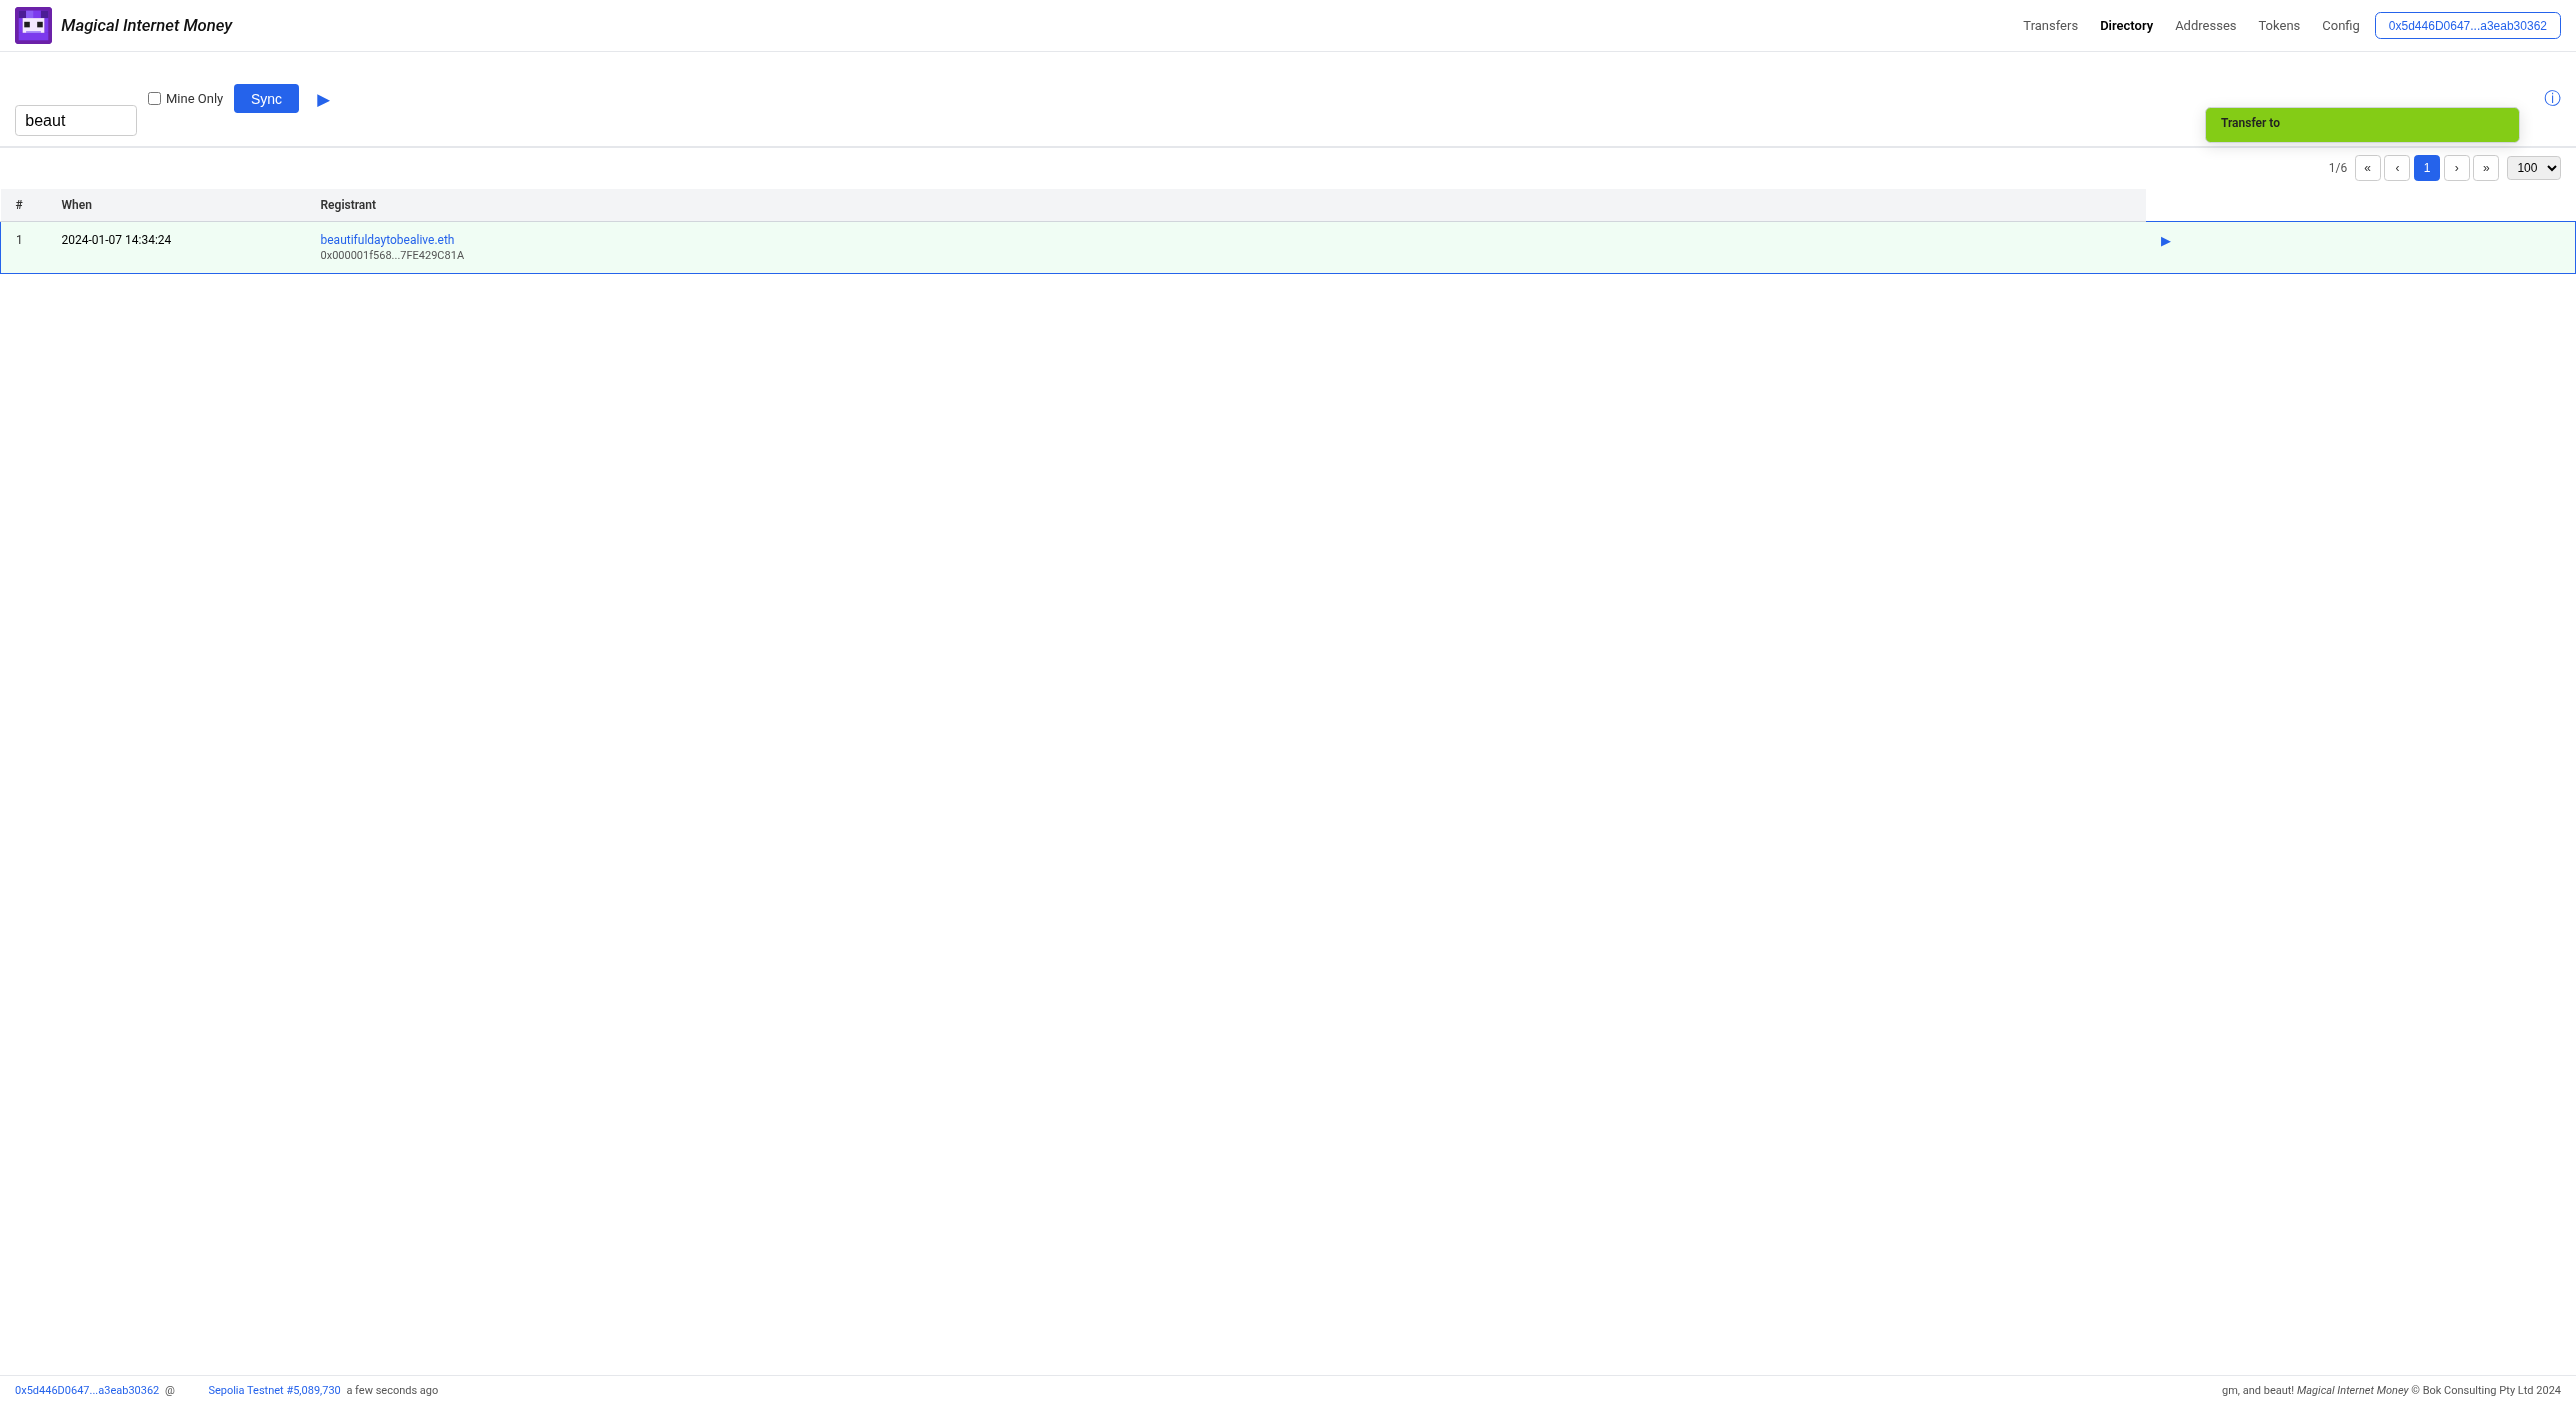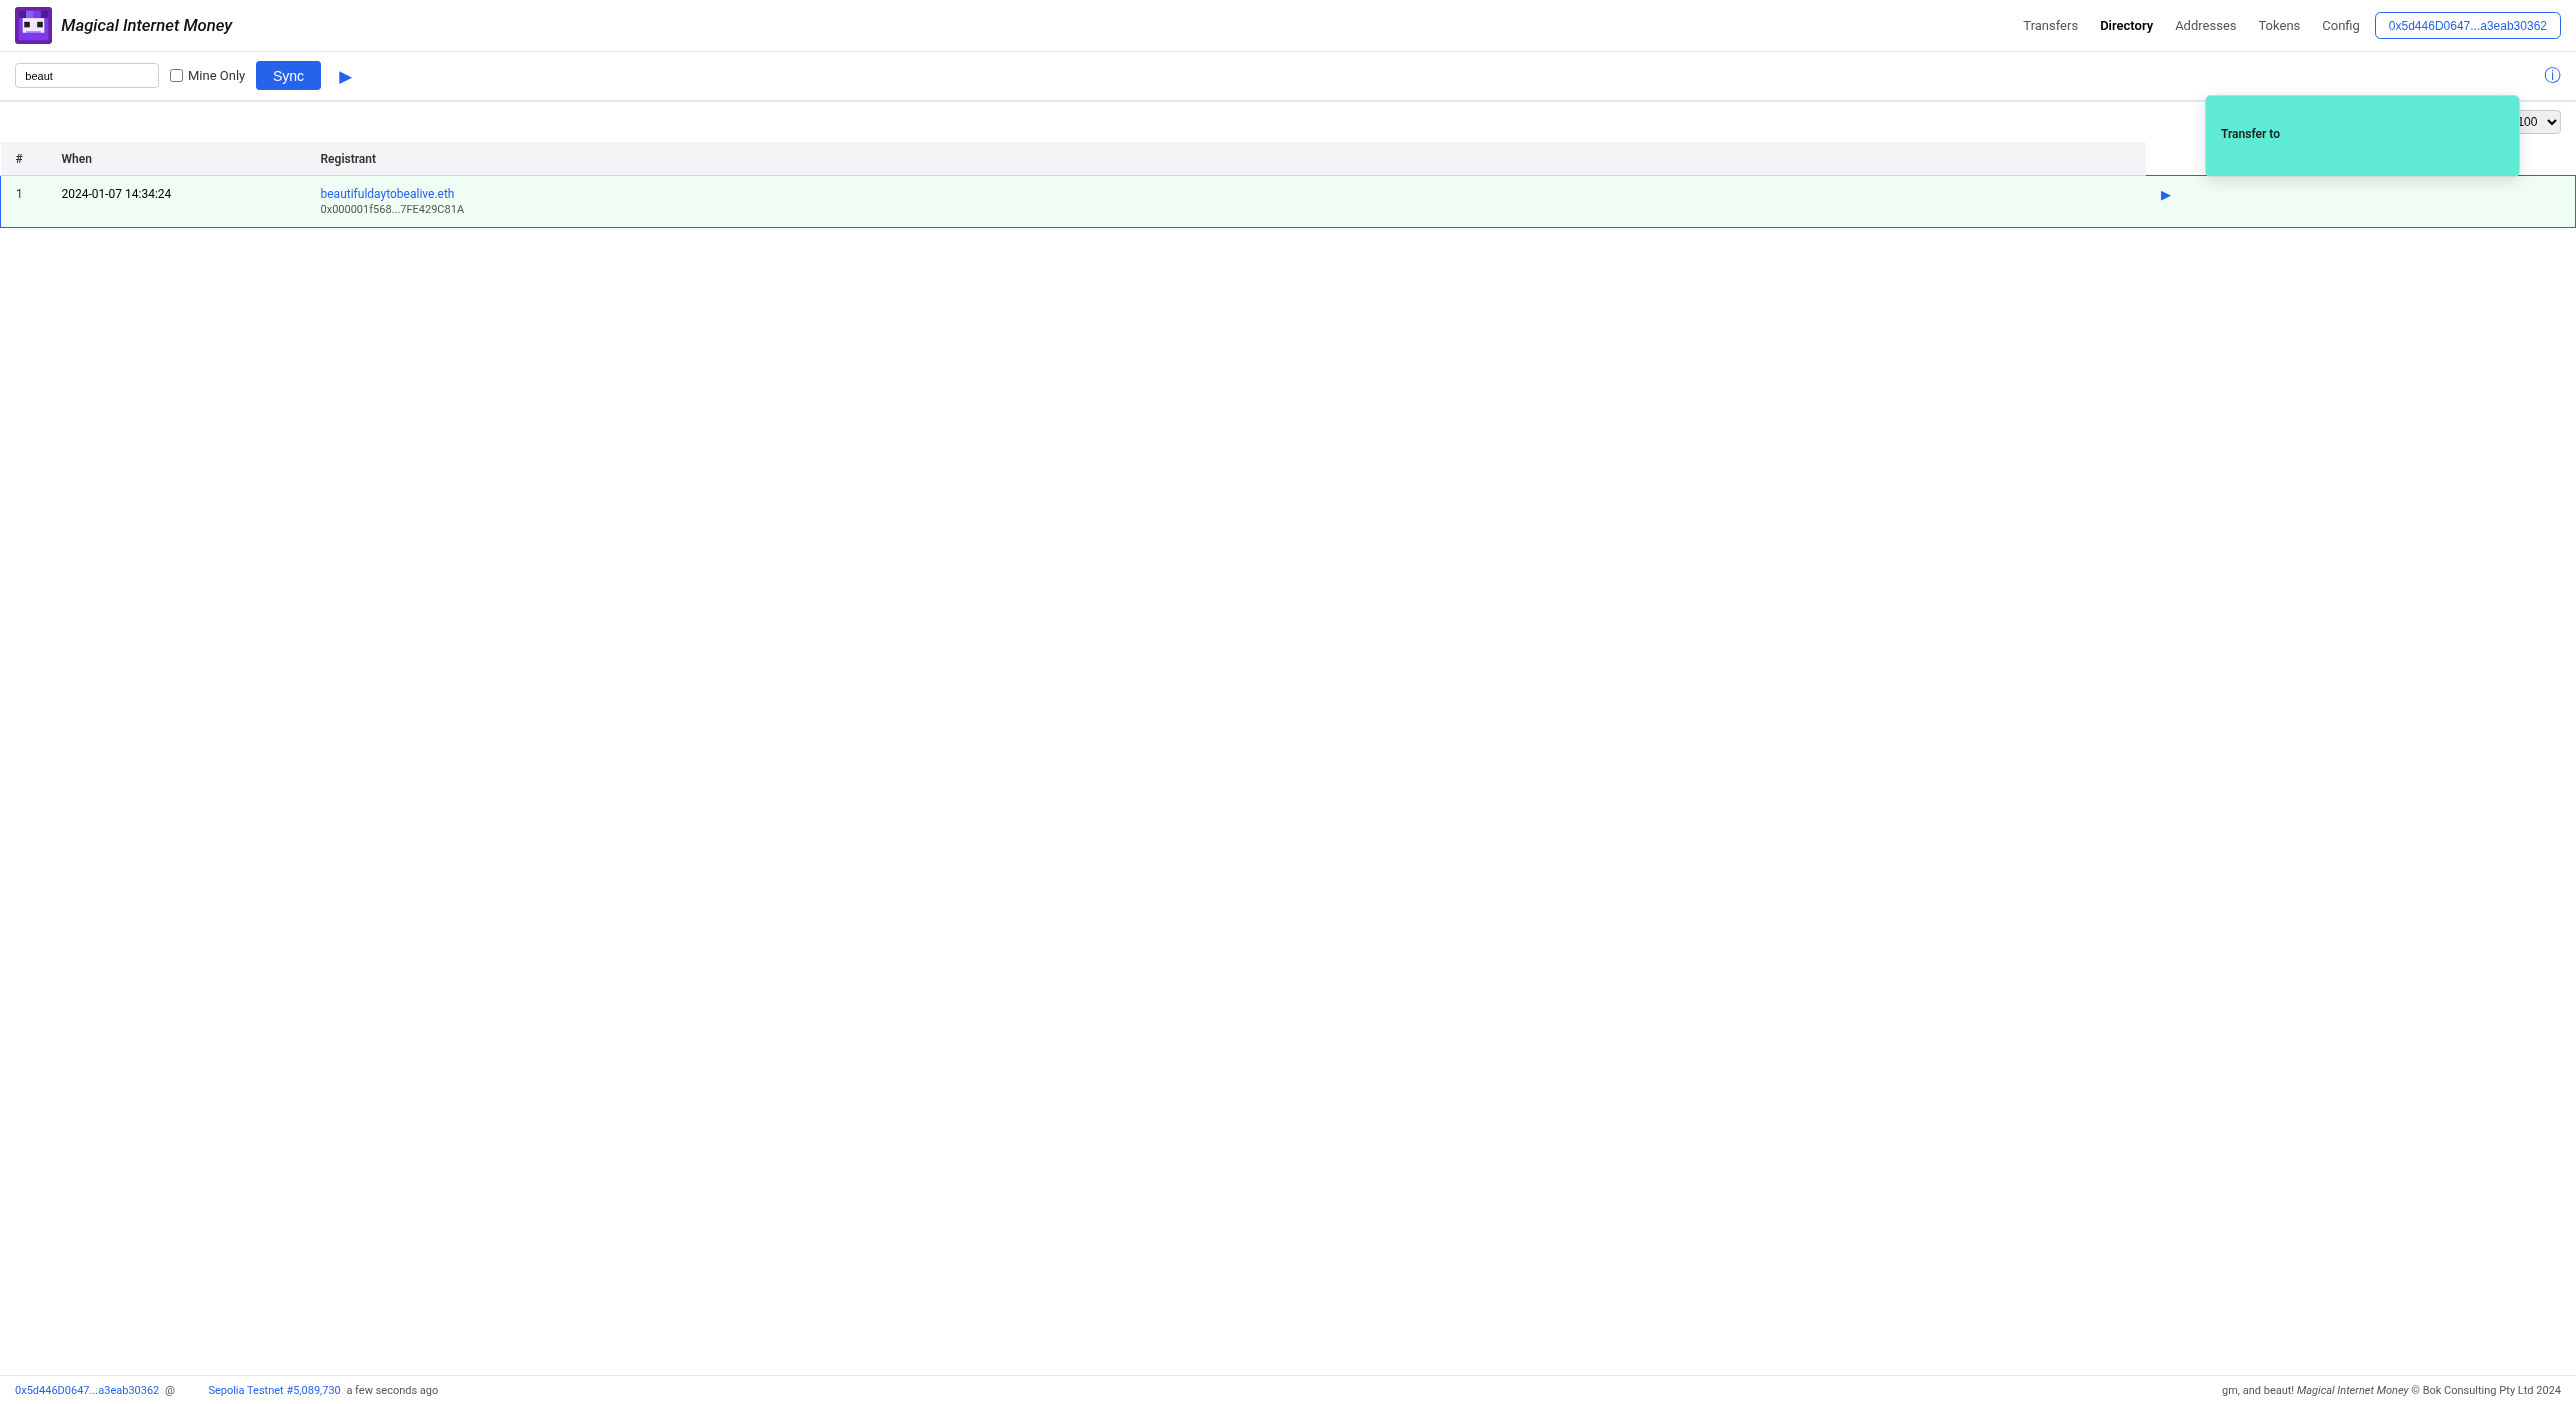--- a/index.html
+++ b/index.html
@@ -81,23 +81,24 @@
       gap: 11px;
       padding: 9.3px 15px;
       border-bottom: 0.9px solid #e5e7eb;
       background: #fff;
       position: relative;
     }
     .search-input {
       border: 0.9px solid #ccc;
       border-radius: 3.7px;
       padding: 5.6px 9.3px;
-      font-size: 11px;
-      width: 144px;
+      font-size: 16px;
+      width: 122px;
       outline: none;
+      margin-top: 44px;
     }
     .checkbox-label {
       display: flex;
       align-items: center;
       gap: 5px;
       font-size: 13px;
       color: #333;
       cursor: pointer;
     }
     .sync-button {
@@ -218,28 +219,28 @@
       border: 0.9px solid #ccc;
       border-radius: 3.7px;
       padding: 2.8px 5.6px;
       font-size: 12px;
       margin-left: 3.7px;
     }
 
     
     .popover {
       position: absolute;
-      background: #5eead4;
+      background: #84cc16;
       border: 0.9px solid #d1d5db;
       border-radius: 5.6px;
       box-shadow: 0 3.7px 15px rgba(0,0,0,0.12);
-      padding: 29px 15px;
+      padding: 6px 15px;
       z-index: 100;
       width: 315px;
-      top: 43px;
+      top: 55px;
       right: 56px;
       font-size: 12px;
       color: #333;
       word-break: break-all;
       line-height: 1.5;
     }
     .popover-title {
       font-weight: 600;
       margin-bottom: 3.7px;
       color: #222;

